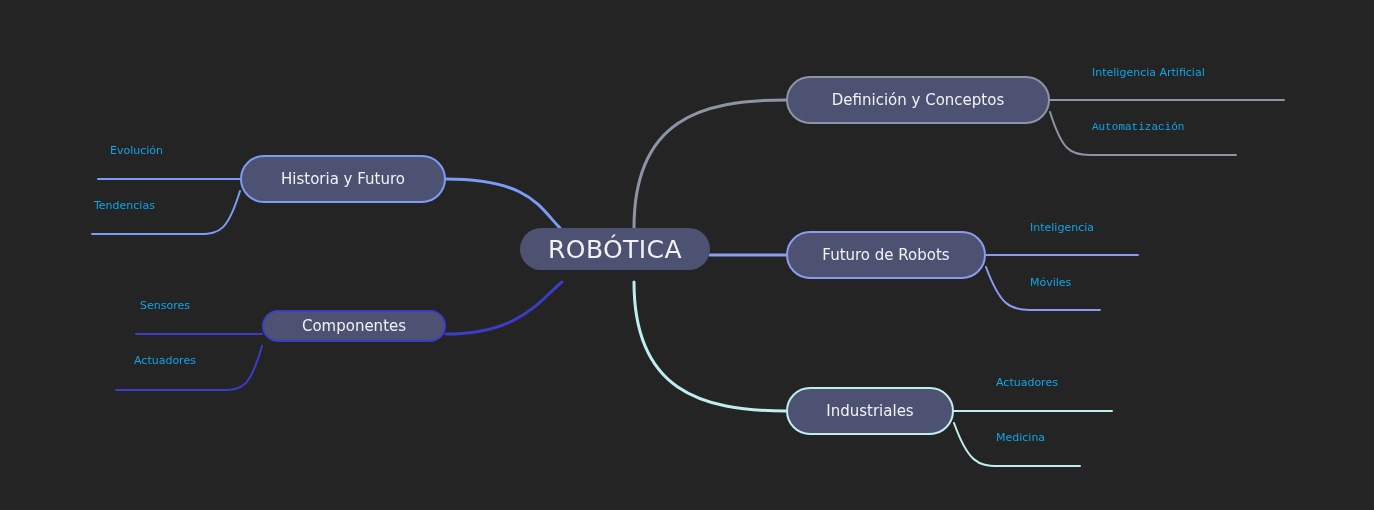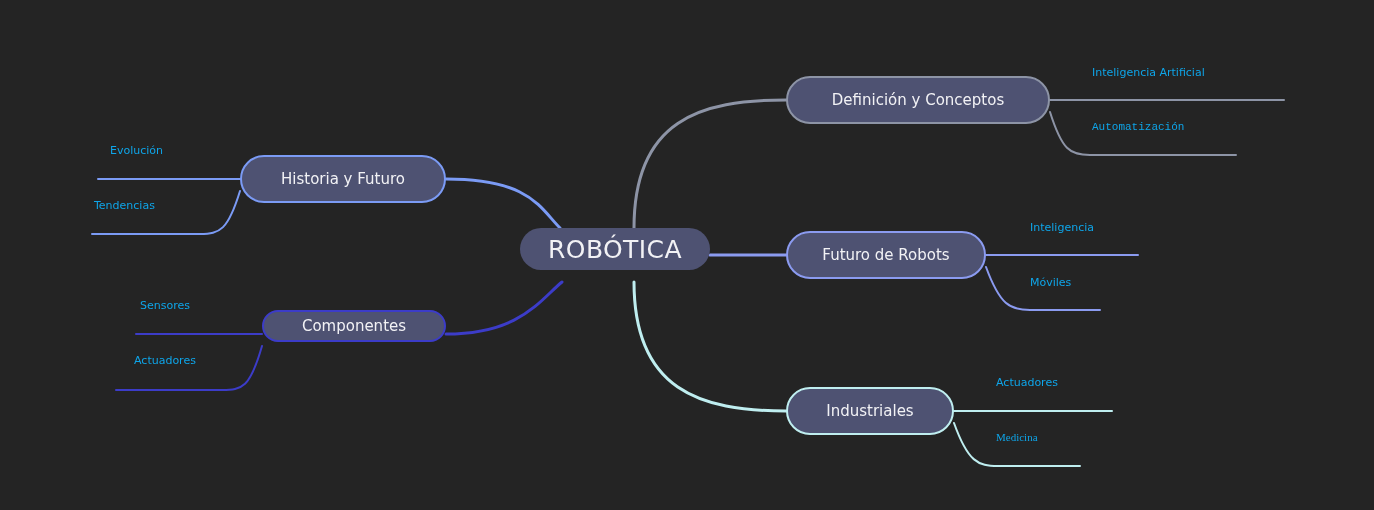--- a/index.html
+++ b/index.html
@@ -86,21 +86,21 @@
       <div class="leaf-label" style="left: 1092px; top: 121px; font-family: Liberation Mono, monospace;">Automatización</div>
       <div class="node node-branch" style="left: 786px; top: 231px; width: 200px; height: 48px; border-color: rgb(139, 155, 240);">
         <span>Futuro de Robots</span>
       </div>
       <div class="leaf-label" style="left: 1030px; top: 221px;">Inteligencia</div>
       <div class="leaf-label" style="left: 1030px; top: 276px;">Móviles</div>
       <div class="node node-branch" style="left: 786px; top: 387px; width: 168px; height: 48px; border-color: rgb(191, 238, 240);">
         <span>Industriales</span>
       </div>
       <div class="leaf-label" style="left: 996px; top: 376px;">Actuadores</div>
-      <div class="leaf-label" style="left: 996px; top: 431px; font-family: Liberation Serif, serif;">Medicina</div>
+      <div class="leaf-label" style="left: 996px; top: 431px;">Medicina</div>
       <div class="node node-branch" style="left: 240px; top: 155px; width: 206px; height: 48px; border-color: rgb(123, 155, 245); text-align: center;">
         <span>Historia y Futuro</span>
       </div>
       <div class="leaf-label" style="left: 110px; top: 144px;">Evolución</div>
       <div class="leaf-label" style="left: 94px; top: 199px;">Tendencias</div>
       <div class="node node-branch" style="left: 262px; top: 310px; width: 184px; height: 32px; border-color: rgb(60, 60, 200);">
         <span>Componentes</span>
       </div>
       <div class="leaf-label" style="left: 140px; top: 299px;">Sensores</div>
       <div class="leaf-label" style="left: 118px; top: 354px; margin-left: 16px;">Actuadores</div>

